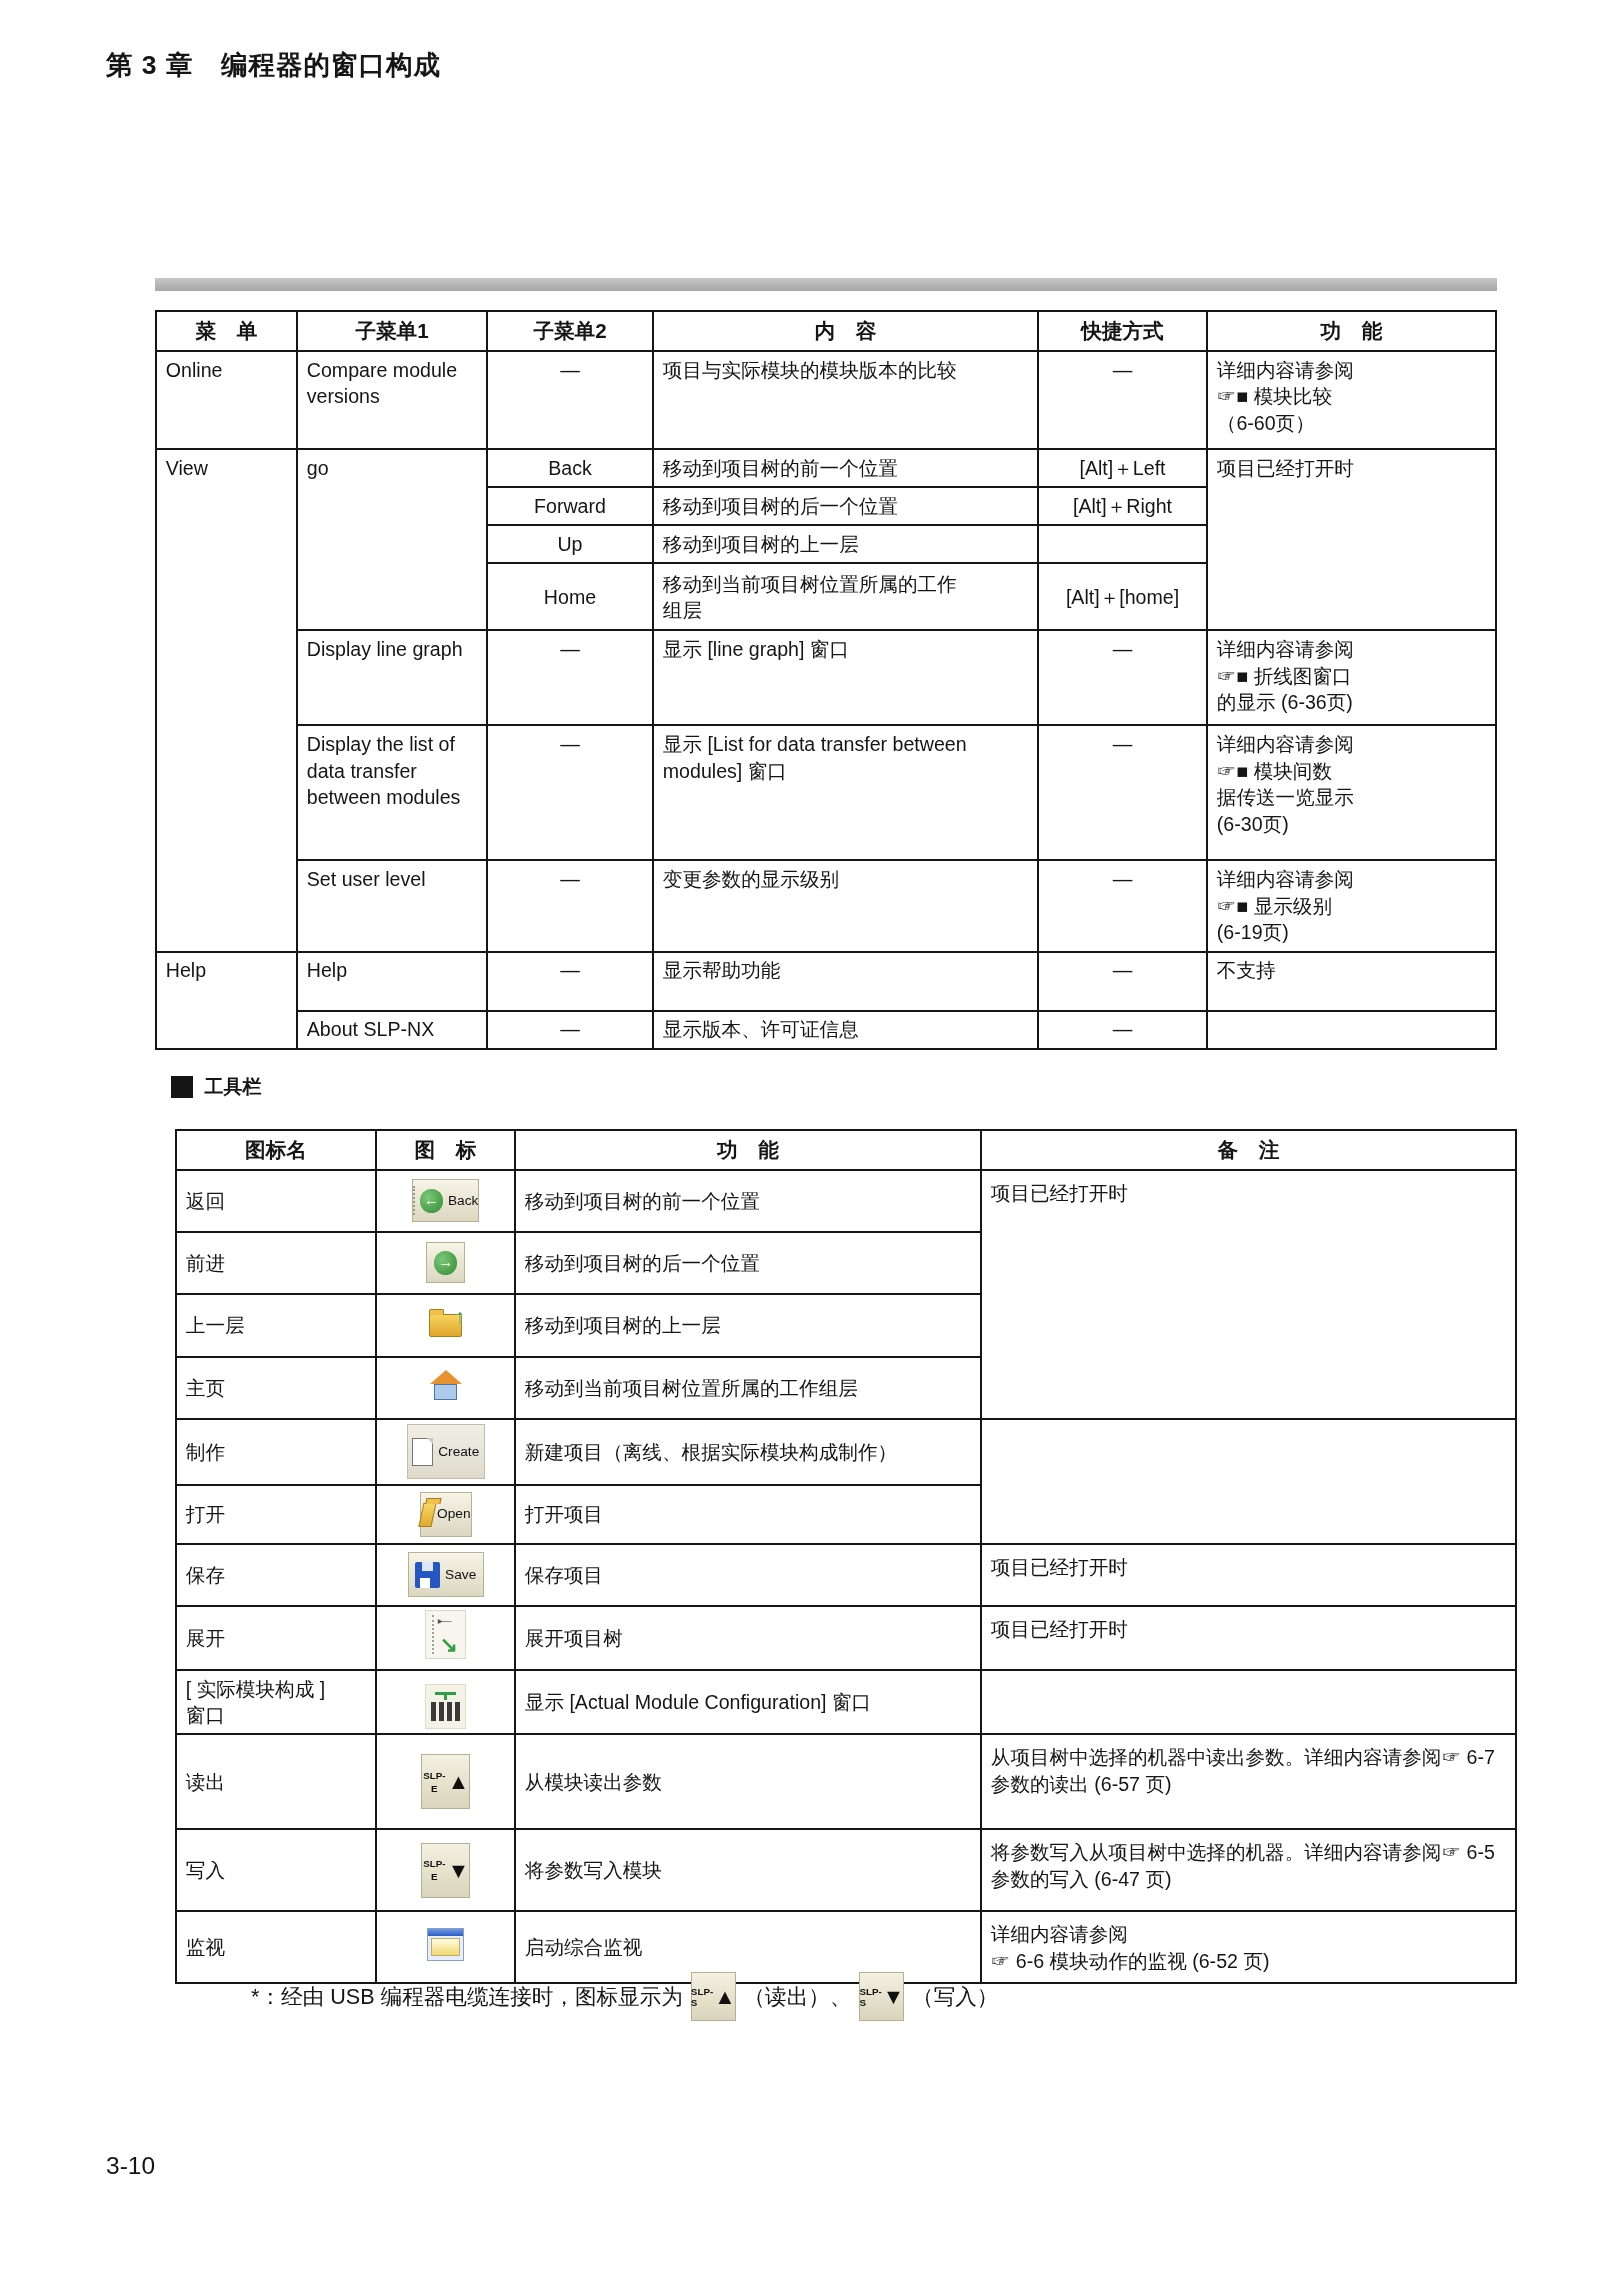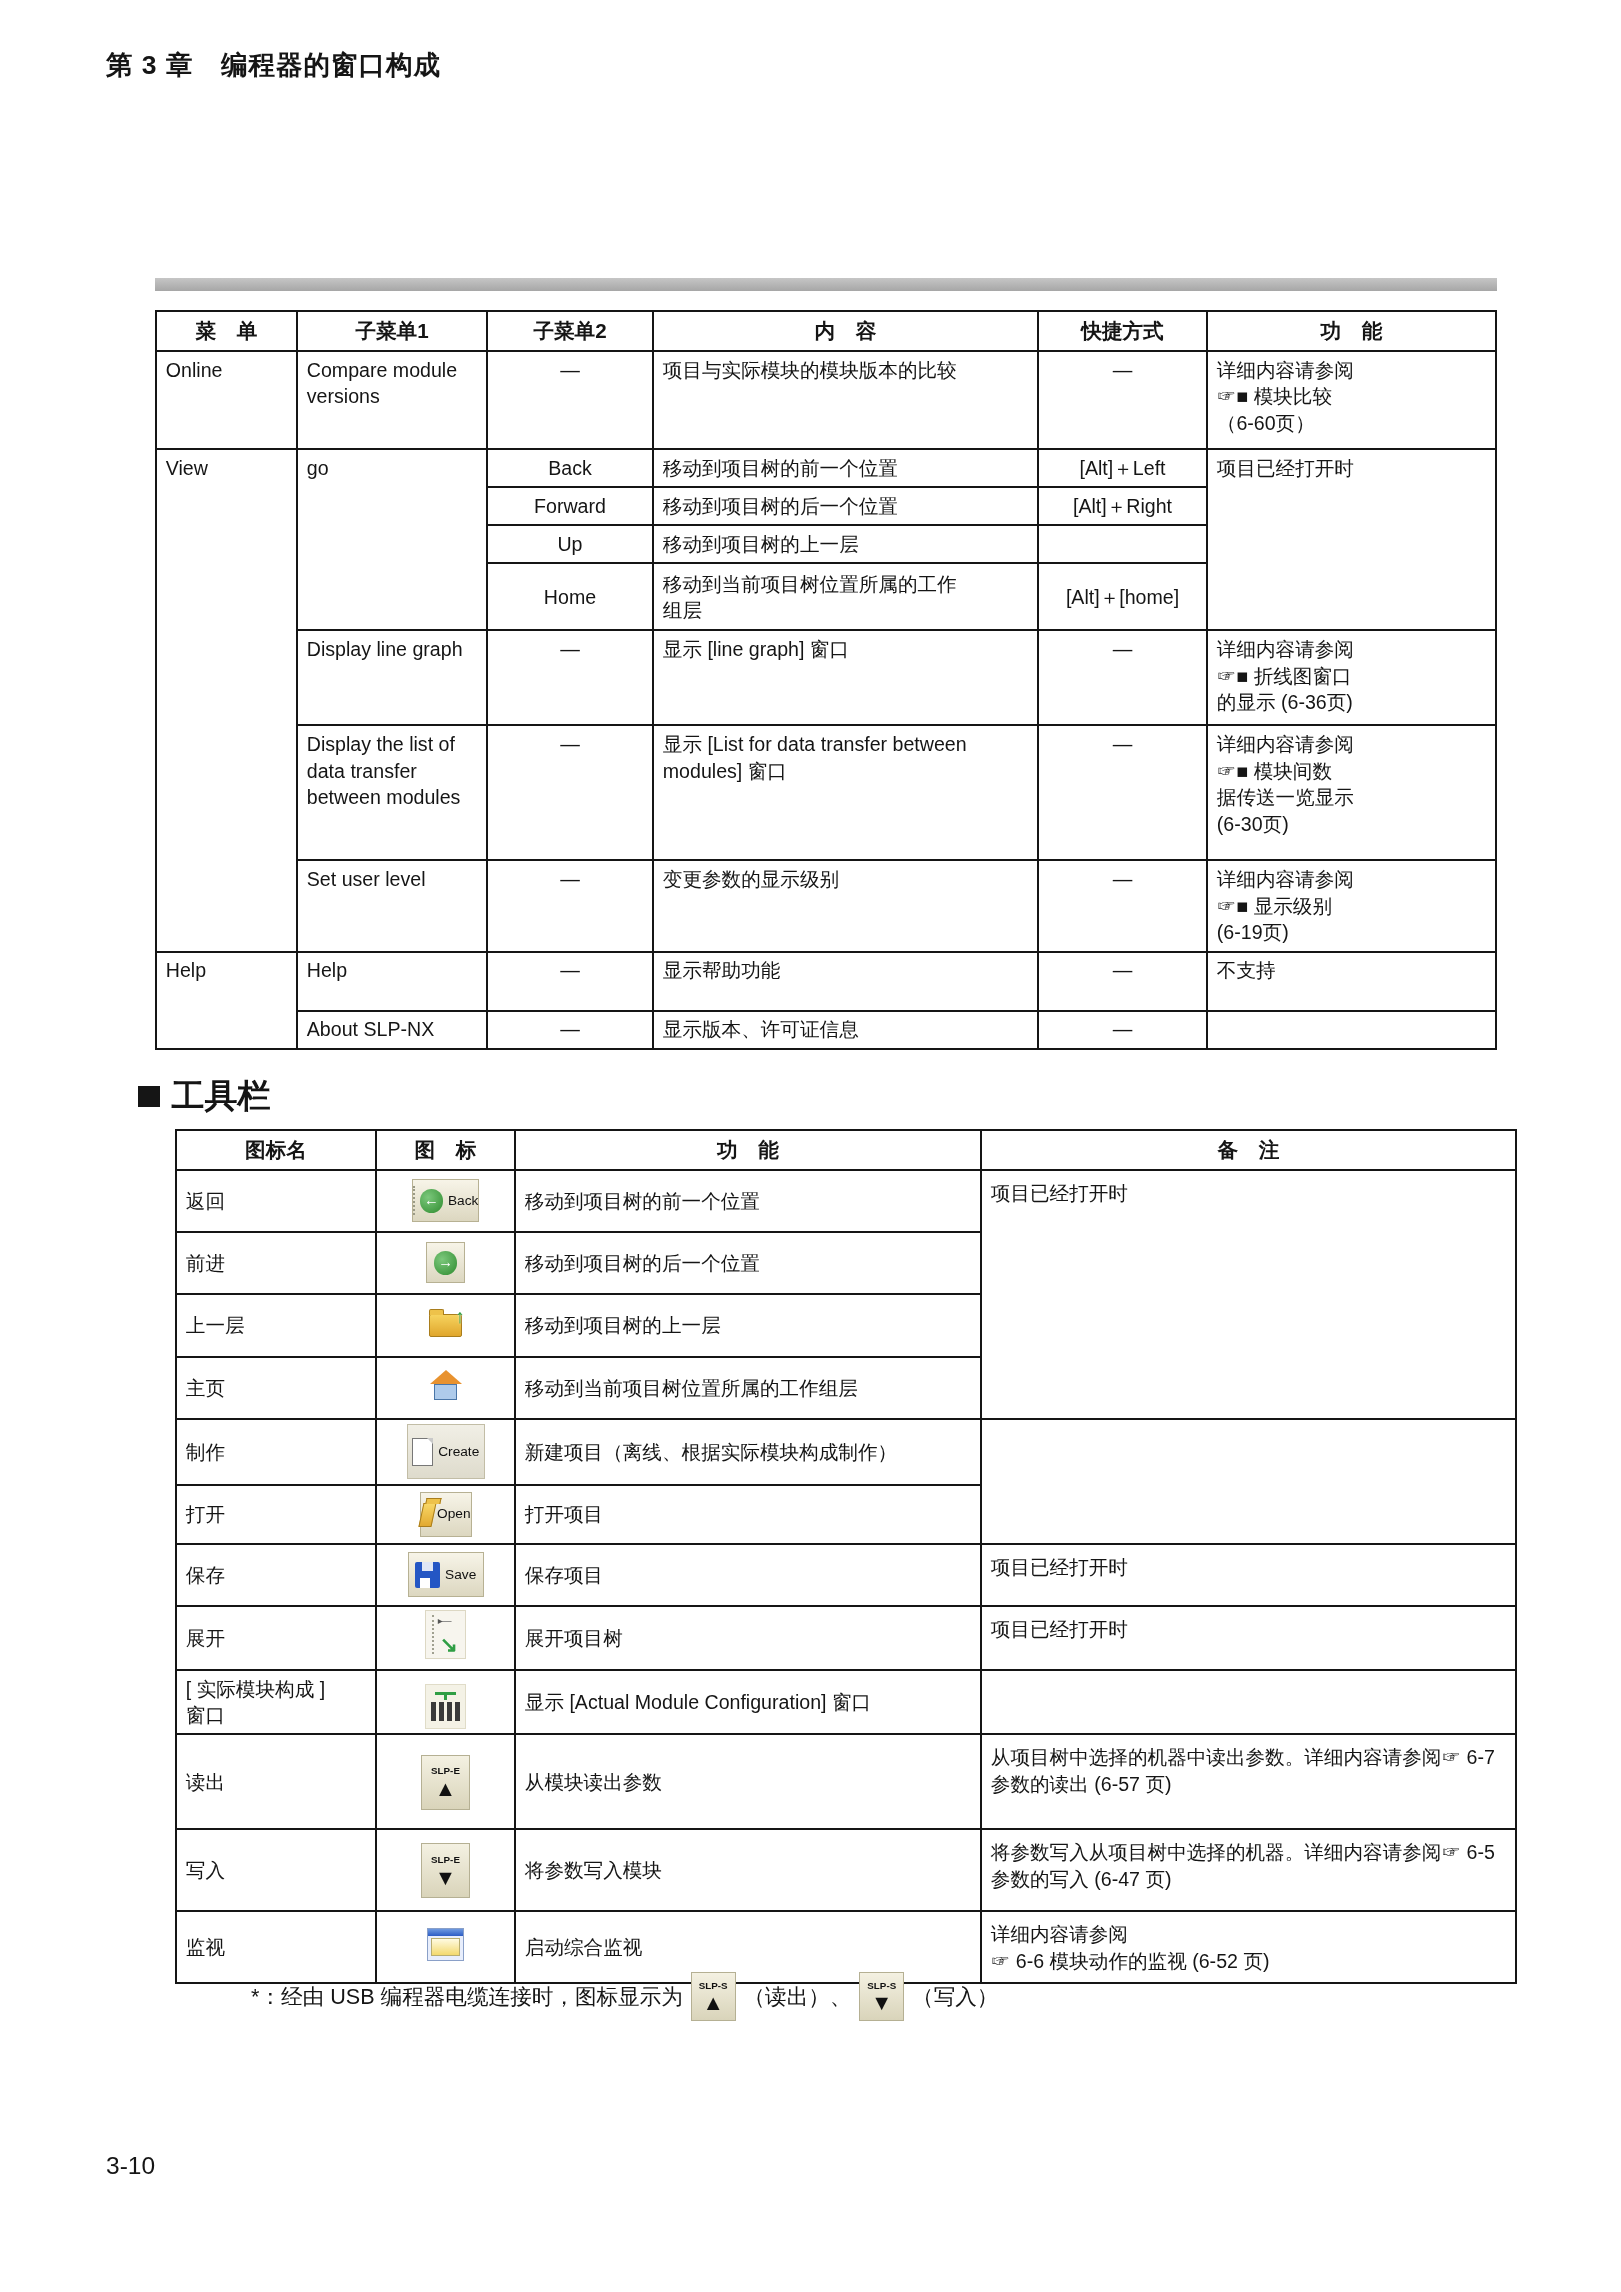--- a/index.html
+++ b/index.html
@@ -13,21 +13,21 @@
              background:linear-gradient(#c6c6c6,#a6a6a6); }
 
   table.doc { border-collapse:collapse; table-layout:fixed; border:2.9px solid #151515; background:#fff; }
   .doc th, .doc td { border:2px solid #151515; padding:4.9px 8.8px; vertical-align:top; font-size:19.6px; line-height:1.35; overflow:hidden; }
   .doc thead th { border-bottom:2.9px solid #151515; font-size:20.6px; font-weight:bold; text-align:center; vertical-align:middle; padding:5px; }
   .c { text-align:center; }
   .vm { vertical-align:middle !important; }
   .ml { white-space:pre-line; }
 
   .menu-table  { position:absolute; left:155px; top:310px; width:1342px; }
-  .tool-title  { position:absolute; left:138px; top:1074px; font-size:33px; font-weight:bold; display:flex; align-items:center; gap:11.8px; }
+  .tool-title  { position:absolute; left:171px; top:1074px; font-size:19px; font-weight:bold; display:flex; align-items:center; gap:11.8px; }
   .tool-title .sq { display:inline-block; width:21.6px; height:21.6px; background:#151515; }
   .tool-table  { position:absolute; left:155px; top:1129px; width:1342px;margin-left:20px; }
   .tool-table td.icocell { text-align:center; vertical-align:middle; padding:2.9px; }
   .tool-table td.namecell, .tool-table td.funccell { vertical-align:middle; }
   .tool-table td.remcell { vertical-align:top; padding-top:8.8px; }
 
   
   .ibtn { display:inline-flex; align-items:center; justify-content:center;
           background:linear-gradient(#f7f4e8,#dcd7c0); border:1px solid #b7b193; box-sizing:border-box; }
   .ilabel { font-size:13.7px; color:#111; }
@@ -67,21 +67,21 @@
   .exp-top { position:absolute; top:2.9px; left:11.8px; font-size:9.8px; color:#555; letter-spacing:-1px; }
   .exp-arrow { position:absolute; bottom:2.9px; left:13.7px; color:#2f9e44; font-size:21.6px; font-weight:bold; line-height:1; }
 
   .mod-btn { width:39px; height:43px; background:#f4f2e6; border:1px solid #e0dcc8; display:inline-flex;
              flex-direction:column; align-items:center; justify-content:center; }
   .mod-tee { width:21.6px; height:2.9px; background:#2f9e44; position:relative; }
   .mod-tee::after { content:""; position:absolute; left:50%; margin-left:-2px; top:2.9px; width:3.9px; height:4.9px; background:#2f9e44; }
   .mod-comb { display:flex; gap:2.9px; margin-top:6.9px; }
   .mod-comb i { width:4.9px; height:19.6px; background:#3a3a3a; }
 
-  .slp-btn { display:inline-flex; flex-direction:column; align-items:center; justify-content:center; gap:1px;
+  .slp-btn { display:inline-flex; flex-direction:row; align-items:center; justify-content:center; gap:1px;
              width:47px; height:53px; background:linear-gradient(#f4f1e2,#d9d4ba); border:1px solid #b5b093; }
   .slp-label { font-size:9.8px; font-weight:bold; color:#111; }
   .slp-tri { font-size:21.6px; line-height:1; color:#111; }
   .slp-btn.sm { width:43px; height:47px; }
 
   .mon-btn { width:35px; height:31px; border:1px solid #8aa0c8; background:#e8eefc; display:inline-block; }
   .mon-bar { height:6.9px; background:linear-gradient(#6f9ae0,#2c5cc5); }
   .mon-body { margin:2px 2.9px; height:16.7px; background:linear-gradient(#fffbe2,#f3d96e); border:1px solid #b8ad72; }
 
   .footnote { position:absolute; left:251px; top:1972px; display:flex; align-items:center; gap:7.8px; font-size:21.6px; }

